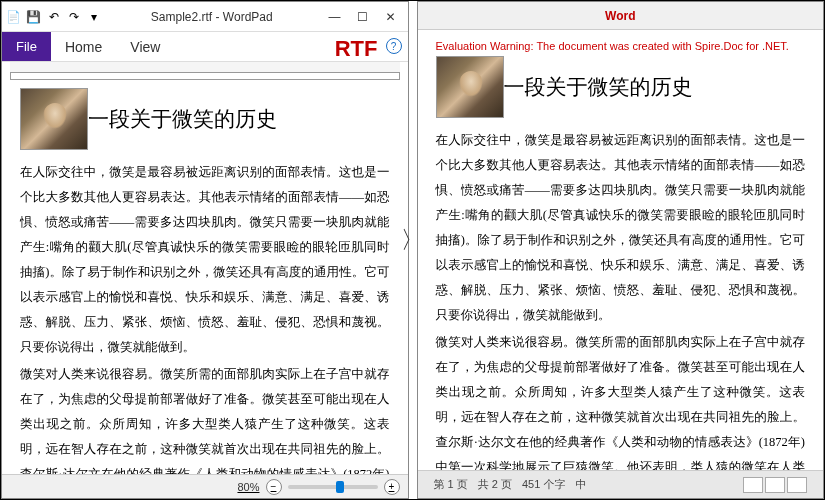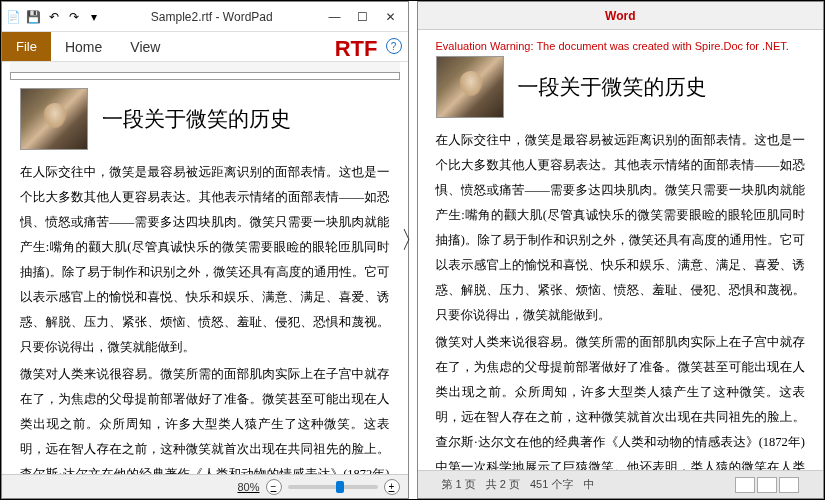--- a/index.html
+++ b/index.html
@@ -12,52 +12,52 @@
 
 .titlebar { height: 30px; background: #fff; border-bottom: 1px solid #ddd; display: flex; align-items: center; padding: 0 4px; font-size: 12px; }
 .qat { display: flex; align-items: center; gap: 4px; }
 .qat-icon { width: 16px; height: 16px; display: flex; align-items: center; justify-content: center; font-size: 12px; }
 .title-text { flex: 1; text-align: center; color: #333; font-size: 12px; }
 .winbtns { display: flex; gap: 2px; }
 .winbtn { width: 26px; height: 20px; display: flex; align-items: center; justify-content: center; font-size: 12px; color: #333; }
 
 
 .ribbon { height: 30px; border-bottom: 1px solid #ddd; display: flex; align-items: center; position: relative; }
-.file-tab { background: #a16207; color: #fff; padding: 4px 14px; font-size: 13px; height: 100%; display: flex; align-items: center; }
+.file-tab { background: #4c1d95; color: #fff; padding: 4px 14px; font-size: 13px; height: 100%; display: flex; align-items: center; }
 .tab { padding: 4px 14px; font-size: 14px; color: #333; height: 100%; display: flex; align-items: center; }
 .format-label { position: absolute; right: 30px; top: 4px; color: #c00000; font-weight: bold; font-size: 22px; font-family: Arial; }
 .help-icon { position: absolute; right: 6px; top: 6px; width: 16px; height: 16px; border: 1px solid #1a6dc4; border-radius: 50%; color: #1a6dc4; font-size: 10px; display: flex; align-items: center; justify-content: center; }
 
 
 .ruler { height: 18px; background: #f5f5f5; border-bottom: 1px solid #ccc; position: relative; margin: 0 8px; }
 .ruler::before { content: ""; position: absolute; left: 0; right: 0; top: 10px; height: 6px; background: #fff; border: 1px solid #999; }
 
 
 .doc-area { position: absolute; top: 78px; bottom: 24px; left: 0; right: 0; overflow: hidden; padding: 8px 18px; background: #fff; }
 .doc-right { top: 28px; bottom: 28px; padding: 10px 18px; }
-.doc-header { display: flex; align-items: center; gap: 14px; margin-bottom: 10px; }
+.doc-header { display: flex; align-items: center; margin-bottom: 10px; }
 .thumb { width: 68px; height: 62px; background: linear-gradient(135deg, #5a4a3a 0%, #8a7555 30%, #d4b896 50%, #6a5540 70%, #3a2e20 100%); position: relative; border: 1px solid #999; }
 .thumb::after { content: ""; position: absolute; left: 22px; top: 14px; width: 24px; height: 26px; background: radial-gradient(ellipse at 50% 40%, #e8d4b8 0%, #c8a880 60%, transparent 70%); border-radius: 50%; }
 .doc-title { font-family: "SimSun", serif; font-size: 21px; color: #000; }
 .body-text { font-family: "SimSun", serif; font-size: 12.5px; line-height: 2.0; color: #000; text-align: justify; }
 .body-text p { margin-bottom: 2px; }
 .eval-warning { color: #c00; font-size: 11px; font-family: Arial; margin-bottom: 4px; }
 
 
 .statusbar { position: absolute; bottom: 0; left: 0; right: 0; height: 24px; background: #f0f0f0; border-top: 1px solid #ccc; display: flex; align-items: center; justify-content: flex-end; padding: 0 8px; font-size: 11px; gap: 6px; text-decoration: underline; }
 .zoom-val { color: #333; }
 .zoom-btn { width: 16px; height: 16px; border: 1px solid #888; border-radius: 50%; display: flex; align-items: center; justify-content: center; font-size: 10px; background: #fff; }
 .zoom-slider { width: 90px; height: 4px; background: #ccc; position: relative; border-radius: 2px; }
 .zoom-thumb { position: absolute; left: 48px; top: -4px; width: 8px; height: 12px; background: #0078d7; border-radius: 2px; }
 
 
 .word-top { height: 28px; background: #f0f0f0; border-bottom: 1px solid #ccc; display: flex; align-items: center; justify-content: center; position: relative; }
 .word-label { color: #c00000; font-weight: bold; font-size: 12px; font-family: Arial; }
 .word-ruler { position: absolute; right: 2px; top: 28px; bottom: 28px; width: 16px; background: #f0f0f0; border-left: 1px solid #ccc; }
-.word-status { position: absolute; bottom: 0; left: 0; right: 0; height: 28px; background: #e8e8e8; border-top: 1px solid #ccc; display: flex; align-items: center; padding: 0 24px; font-size: 11px; gap: 10px; color: #444; }
+.word-status { position: absolute; bottom: 0; left: 0; right: 0; height: 28px; background: #e8e8e8; border-top: 1px solid #ccc; display: flex; align-items: center; padding: 0 16px; font-size: 11px; gap: 10px; color: #444; }
 .word-status .spacer { flex: 1; }
 .view-icons { display: flex; gap: 2px; }
 .view-icon { width: 20px; height: 16px; border: 1px solid #aaa; background: #fff; }
 </style>
 </head>
 <body>
 
 <div class="container">
 
   <div class="pane pane-left">

